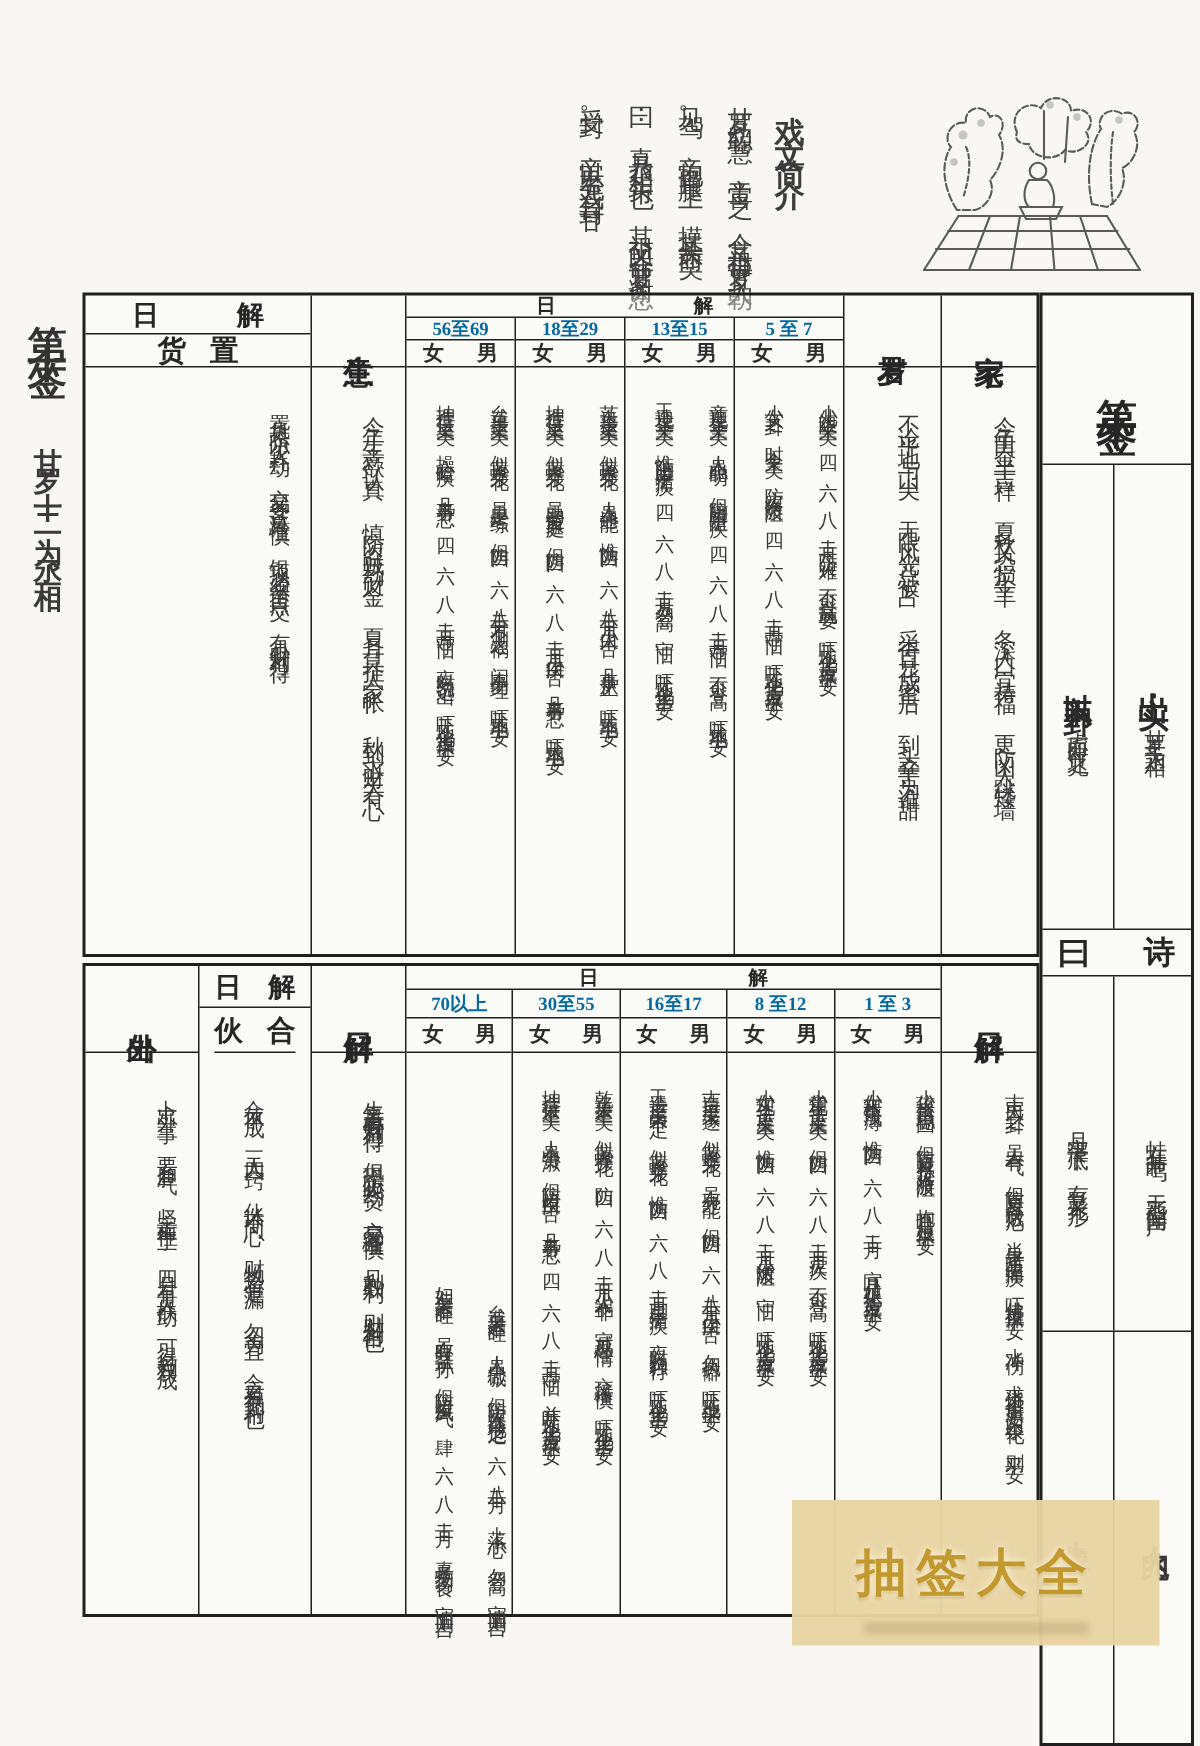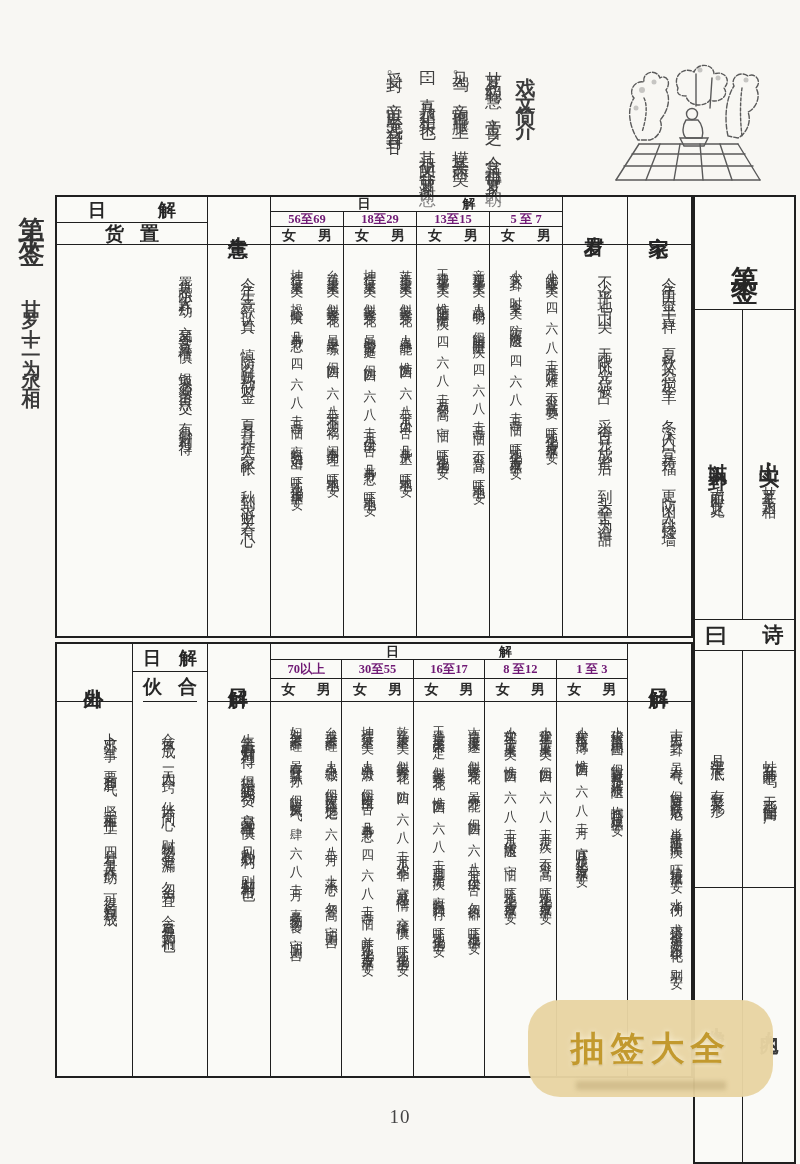--- a/index.html
+++ b/index.html
@@ -18,21 +18,21 @@
   .tbl *{box-sizing:border-box;}
   .col{display:flex;flex-direction:column;}
   .bl{border-left:1.5px solid #1f1f1f;}
   .group{display:flex;flex-direction:column;}
   .gcols{display:flex;flex:1;min-height:0;}
   .ghdr{display:flex;align-items:center;justify-content:center;border-bottom:1.5px solid #1f1f1f;font-weight:bold;color:#262626;}
   .ghdr span{display:inline-block;}
   .hdr2{display:flex;align-items:center;justify-content:center;border-bottom:1.5px solid #1f1f1f;font-weight:bold;font-size:19px;color:#262626;}
   .hdr2 span{display:inline-block;letter-spacing:16px;margin-right:-16px;}
   .vhdr{display:flex;align-items:center;justify-content:center;border-bottom:1.5px solid #1f1f1f;font-weight:bold;font-size:20px;color:#262626;}
-  .range{display:flex;align-items:center;justify-content:center;font-size:12.5px;font-weight:bold;border-bottom:1px solid #1f1f1f;color:#701a75;}
+  .range{display:flex;align-items:center;justify-content:center;font-size:12.5px;font-weight:bold;border-bottom:1px solid #1f1f1f;color:#0369a1;}
   .gline{display:flex;align-items:center;justify-content:space-around;font-size:14px;font-weight:bold;border-bottom:1.5px solid #1f1f1f;color:#2c2c2c;}
   .body{flex:1;min-height:0;padding:20px 7px 6px 3px;}
   .body.widecell{font-size:14px;letter-spacing:4px;line-height:30px;}
   .body.midcell{font-size:15px;letter-spacing:7px;line-height:30px;}
   .body.densecell{font-size:13px;letter-spacing:3px;line-height:20px;padding:16px 5px 4px 2px;}
   .split{flex:1;min-height:0;display:flex;flex-direction:row-reverse;}
   .half{width:50%;font-size:12.8px;letter-spacing:3px;line-height:16.8px;padding:14px 2px 4px 1px;}
   
   .rstrip{position:absolute;left:693px;top:195px;width:103px;height:969px;border:2px solid #1f1f1f;box-sizing:border-box;display:flex;flex-direction:column;background:rgba(255,255,255,.35);}
   .rstrip *{box-sizing:border-box;}
@@ -49,21 +49,21 @@
   .rs-poemhdr span{letter-spacing:36px;margin-right:-36px;}
   .rs-poem{height:237px;}
   .rs-poem .pv{font-size:14.5px;letter-spacing:3.5px;padding-top:13px;}
   .rs-bottom{flex:1;display:flex;flex-direction:row-reverse;}
   .rs-bottom .pv{font-size:19px;font-weight:bold;padding-top:8px;letter-spacing:2px;}
   .pv{line-height:49px;text-align:center;}
   .rs-bottom .pcoll, .rs-poem .pcoll{padding-top:0;}
   
   .pageno{position:absolute;left:0;top:1106px;width:800px;text-align:center;font-size:19px;color:#444;letter-spacing:1px;}
   .illus{position:absolute;left:608px;top:48px;}
-  .watermark{position:absolute;left:528px;top:1000px;width:245px;height:97px;background:rgba(232,212,162,.96);z-index:9;display:flex;align-items:center;justify-content:center;border-radius:32px;}
+  .watermark{position:absolute;left:528px;top:1000px;width:245px;height:97px;background:rgba(232,212,162,.96);z-index:9;display:flex;align-items:center;justify-content:center;}
   .wm-title{font-size:34px;font-weight:bold;letter-spacing:6px;color:#c2992e;text-shadow:0 0 2px #f8eecf,0 0 6px rgba(255,250,228,.9),0 1px 2px rgba(140,105,30,.55);}
   .wm-sub{position:absolute;left:50%;bottom:7px;transform:translateX(-50%);width:150px;height:9px;background:rgba(150,128,78,.28);filter:blur(2px);}
 </style>
 </head>
 <body>
 
 <div class="page">
 
   <svg class="illus" width="165" height="145" viewBox="0 0 165 145">
     <g stroke="#5a5a5a" stroke-width="1.4" fill="none" stroke-linecap="round">
@@ -223,21 +223,21 @@
           <span class="v">解日</span>
         </div>
       <div class="body midcell v" style="font-size:14.5px;letter-spacing:3px;">生意虽有财利可得　但恐防小人劫货　交易宜谨慎　见利取利　则财利吉也</div>
     </div>
 
     <div class="group bl" style="flex:0 0 357px;">
       <div class="ghdr" style="height:16px;font-size:13px;">
         <span style="letter-spacing:100px;margin-right:-100px;">日解</span>
       </div>
       <div class="gcols">
-        <div class="col" style="flex:1;">
+        <div class="col" style="flex:1;text-align:right;">
           <div class="range" style="height:19px;">70以上</div>
           <div class="gline" style="height:23px;">
             <span>女</span>
             <span>男</span>
           </div>
           <div class="split">
             <div class="half v">台造老运不旺　人虽忠诚　但防灾疾跌地之厄　六　八十二月　上落小心　勿登高　守旧则吉</div>
             <div class="half v">妇造老运不旺　虽有旺益子孙　但防暗疾风气　肆　六　八　十二月　喜孝物勿食　守旧则吉</div>
           </div>
         </div>
@@ -314,20 +314,19 @@
     <div class="rs-pair rs-poem">
       <div class="pcolr pv v">蛙在井中鸣　无影但闻声</div>
       <div class="pcoll pv v">月牢潭底下　有影又无形</div>
     </div>
     <div class="rs-bottom">
       <div class="pcolr pv v">内兆：</div>
       <div class="pcoll pv v">生像：</div>
     </div>
   </div>
 
-  <div class="pageno">10</div>
 
   <div class="watermark">
     <span class="wm-title">抽签大全</span>
     <span class="wm-sub"></span>
   </div>
 
 </div>
 
 </body></html>

